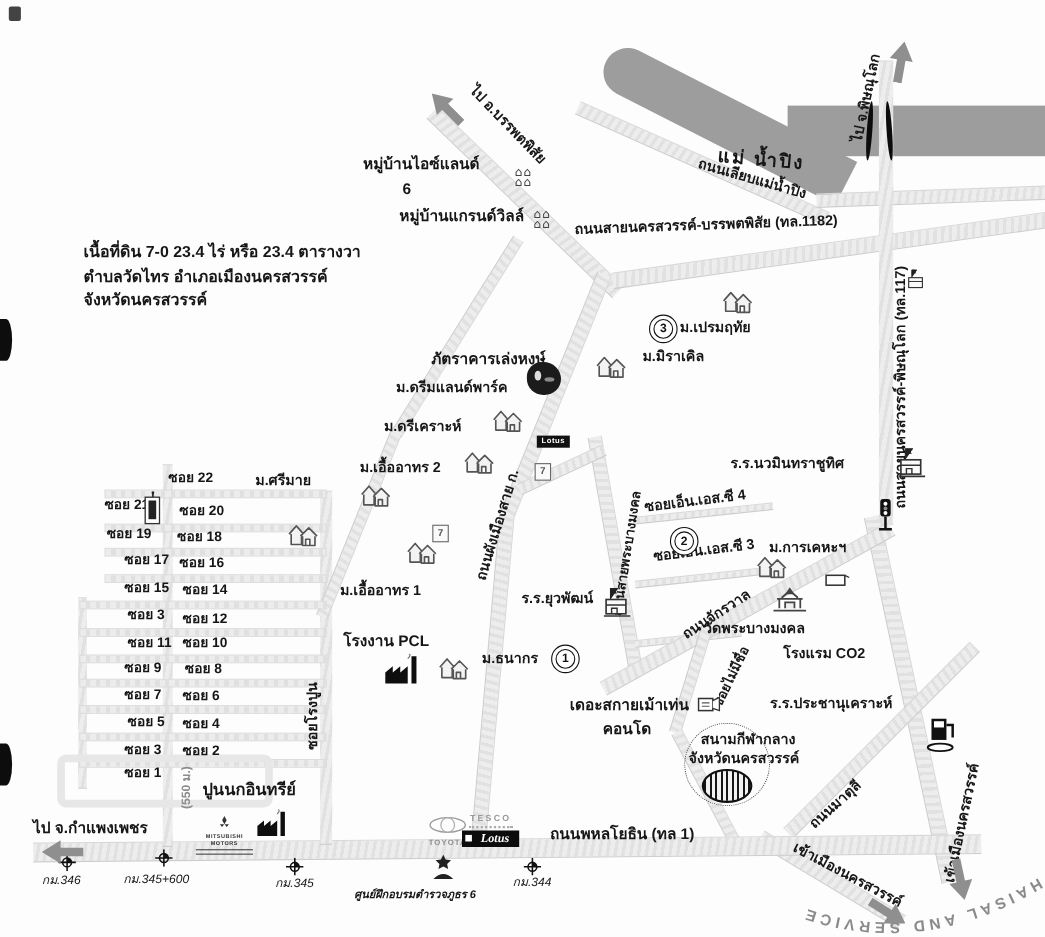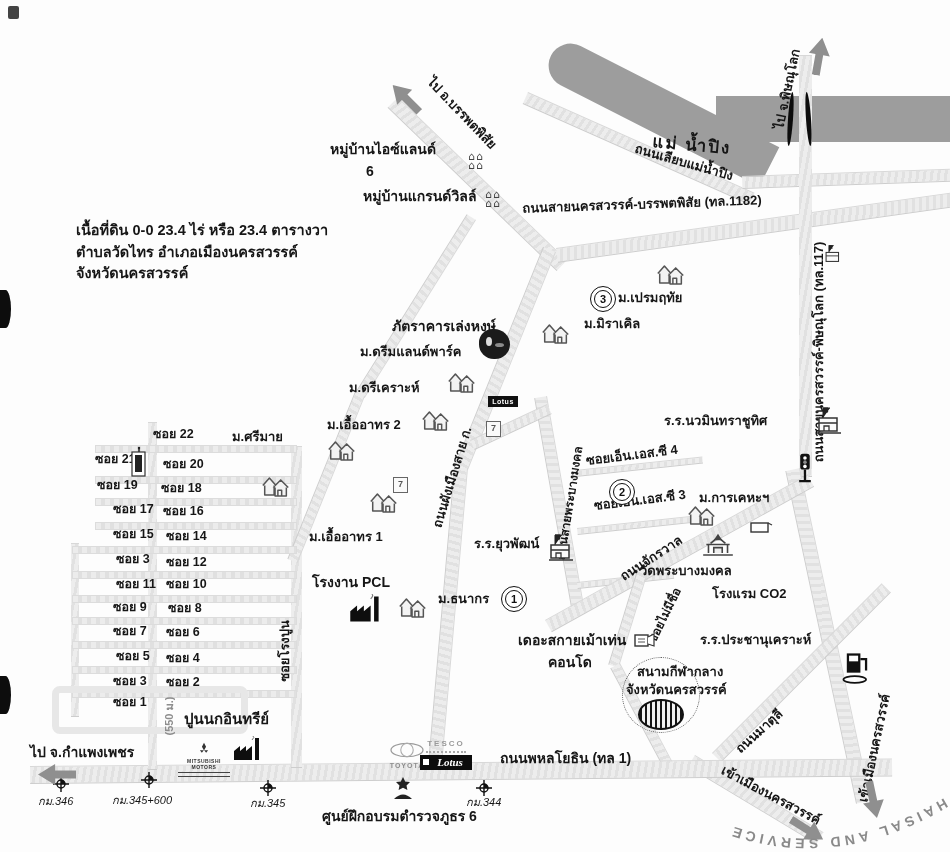--- a/index.html
+++ b/index.html
@@ -87,21 +87,21 @@
   <div class="bridge" style="left:788px;top:92px;transform:rotate(4deg);"></div>
   <div class="bridge" style="left:806px;top:92px;transform:rotate(-4deg);"></div>
 
   <div class="arrow" style="left:387px;top:87px;width:38px;height:23px;transform:rotate(-135deg);"></div>
   <div class="arrow" style="left:800px;top:45px;width:38px;height:23px;transform:rotate(-80deg);"></div>
   <div class="arrow" style="left:38px;top:763px;width:38px;height:23px;transform:rotate(180deg);"></div>
   <div class="arrow" style="left:788px;top:818px;width:38px;height:23px;transform:rotate(32deg);"></div>
   <div class="arrow" style="left:854px;top:788px;width:38px;height:23px;transform:rotate(78deg);"></div>
 
   <div class="lbl" style="left:76px;top:220px;font-size:14.5px;line-height:21.5px;">
-    <div>เนื้อที่ดิน 0-0 23.4 ไร่ หรือ 23.4 ตารางวา</div>
+    <div>เนื้อที่ดิน 7-0 23.4 ไร่ หรือ 23.4 ตารางวา</div>
     <div>ตำบลวัดไทร อำเภอเมืองนครสวรรค์</div>
     <div>จังหวัดนครสวรรค์</div>
   </div>
 
   <div class="clbl" style="left:462px;top:113px;--r:46deg;">ไป อ.บรรพตพิสัย</div>
   <div class="clbl" style="left:787px;top:89px;--r:-78deg;">ไป จ.พิษณุโลก</div>
   <div class="lbl" style="left:30px;top:744px;font-size:14px;">ไป จ.กำแพงเพชร</div>
   <div class="clbl" style="left:771px;top:795px;--r:28deg;">เข้าเมืองนครสวรรค์</div>
   <div class="clbl" style="left:874px;top:748px;--r:-78deg;">เข้าเมืองนครสวรรค์</div>
   <div class="clbl" style="left:684px;top:162px;--r:16deg;">ถนนเลียบแม่น้ำปิง</div>
@@ -135,21 +135,21 @@
   <div class="lbl" style="left:664px;top:413px;">ร.ร.นวมินทราชูทิศ</div>
   <div class="lbl" style="left:699px;top:490px;">ม.การเคหะฯ</div>
   <div class="lbl" style="left:640px;top:563px;">วัดพระบางมงคล</div>
   <div class="lbl" style="left:712px;top:586px;">โรงแรม CO2</div>
   <div class="lbl" style="left:700px;top:632px;">ร.ร.ประชานุเคราะห์</div>
   <div class="lbl" style="left:518px;top:632px;font-size:14px;">เดอะสกายเม้าเท่น</div>
   <div class="lbl" style="left:548px;top:654px;font-size:14px;">คอนโด</div>
   <div class="lbl" style="left:637px;top:664px;z-index:6;">สนามกีฬากลาง</div>
   <div class="lbl" style="left:626px;top:682px;z-index:6;">จังหวัดนครสวรรค์</div>
   <div class="lbl" style="left:184px;top:710px;font-size:15px;text-align:right;">ปูนนกอินทรีย์</div>
-  <div class="lbl" style="left:322px;top:808px;font-size:14px;">ศูนย์ฝึกอบรมตำรวจภูธร 6</div>
+  <div class="lbl" style="left:322px;top:808px;font-size:10px;font-style:italic;">ศูนย์ฝึกอบรมตำรวจภูธร 6</div>
 
   <div class="lbl soi" style="left:153px;top:427px;text-align:right;">ซอย 22</div>
   <div class="lbl soi" style="left:95px;top:452px;">ซอย 21</div>
   <div class="lbl soi" style="left:163px;top:457px;">ซอย 20</div>
   <div class="lbl soi" style="left:97px;top:478px;">ซอย 19</div>
   <div class="lbl soi" style="left:161px;top:481px;">ซอย 18</div>
   <div class="lbl soi" style="left:113px;top:502px;">ซอย 17</div>
   <div class="lbl soi" style="left:163px;top:504px;">ซอย 16</div>
   <div class="lbl soi" style="left:113px;top:527px;">ซอย 15</div>
   <div class="lbl soi" style="left:166px;top:529px;">ซอย 14</div>

